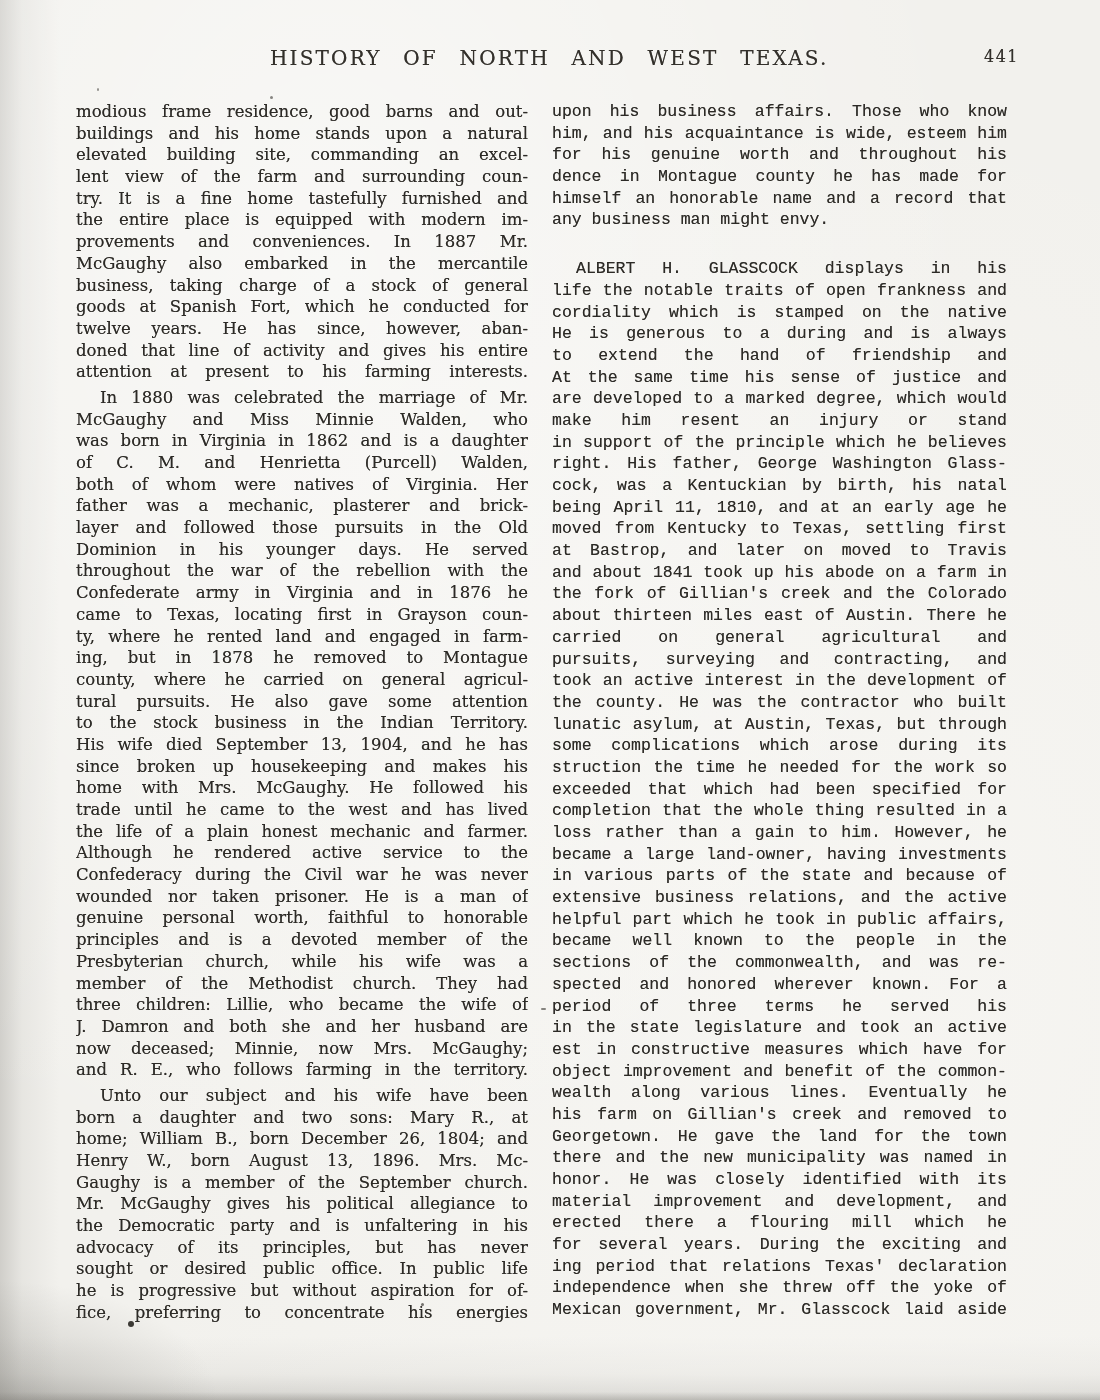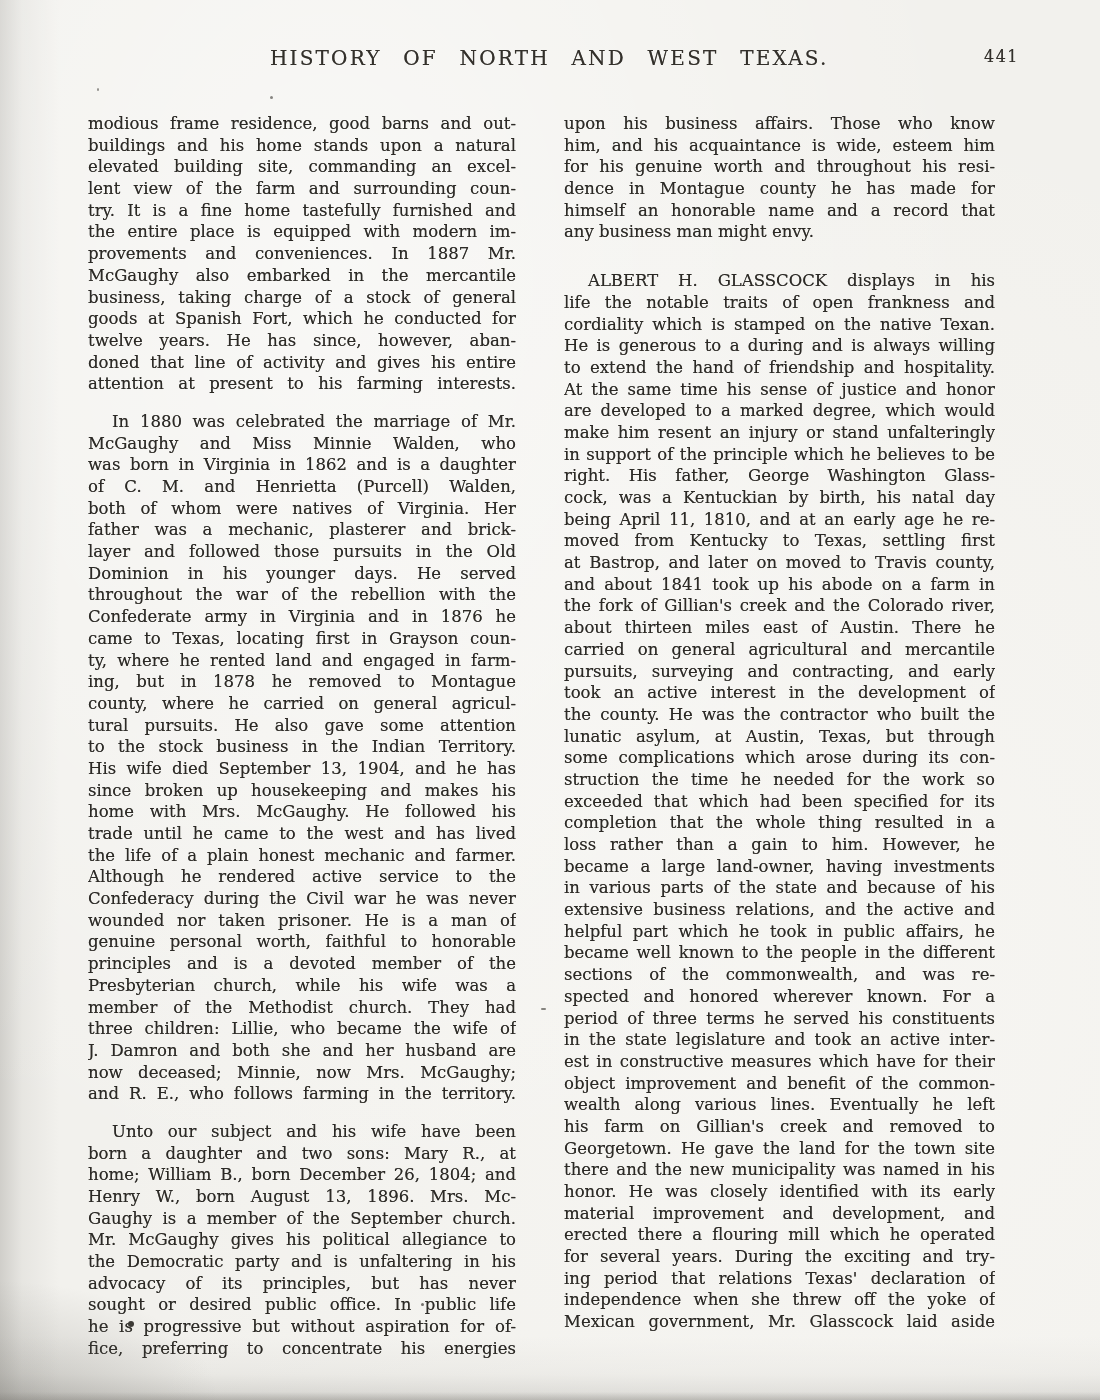--- a/index.html
+++ b/index.html
@@ -36,22 +36,22 @@
     font-size: 16px; letter-spacing: 1.5px; color: #33302b;
     text-shadow: 0 0 0.5px rgba(40,38,34,0.55);
   }
   
   .column {
     position: absolute; top: 97px;
     font-size: 16.5px; line-height: 21.7px;
     text-shadow: 0 0 0.6px rgba(44,42,38,0.6);
   }
   .column-left  { left: 72px;  width: 460px; }
-  .column-right { left: 548px; width: 463px; }
-  .paragraph { margin: 16px; }
+  .column-right { left: 548px; width: 463px; font-family: Liberation Mono, monospace; }
+  .paragraph { margin: 4px; }
   .paragraph.gap-before { margin-top: 27px; }
   .line {
     height: 21.7px; overflow: hidden;
     text-align: justify;
     text-align-last: justify;
     white-space: normal;
   }
   .line.indent { text-indent: 24px; }
   .line.last { text-align-last: left; }
   

